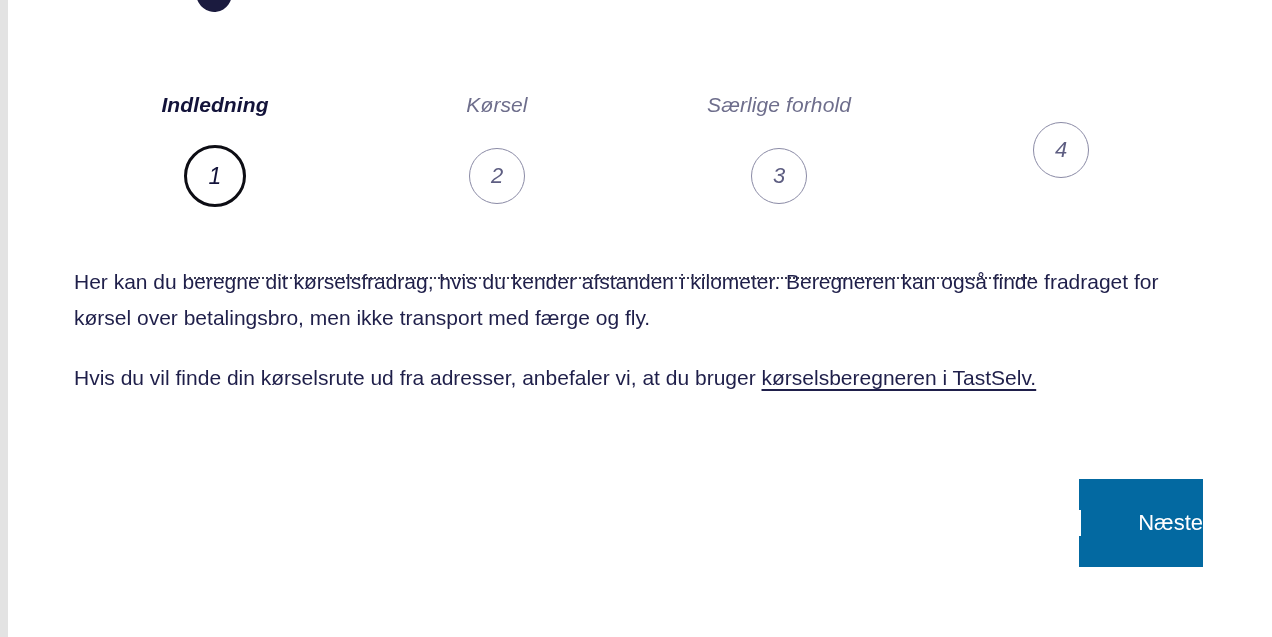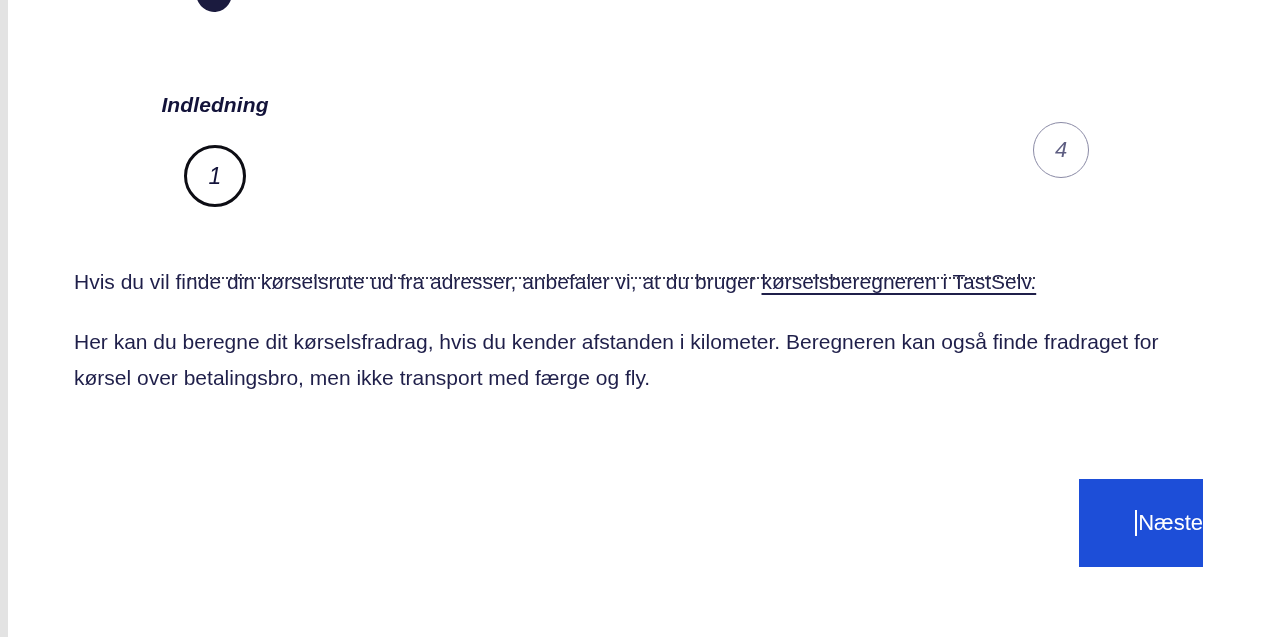--- a/index.html
+++ b/index.html
@@ -123,28 +123,28 @@
     cursor: pointer;
   }
 
   
   #next-button {
     position: absolute;
     left: 1079px;
     top: 479px;
     width: 124px;
     height: 88px;
-    background: #1d4ed8;
+    background: #0369a1;
     color: #ffffff;
     border: 0;
     font-family: "Liberation Sans", sans-serif;
     font-size: 22px;
     display: flex;
     align-items: center;
-    justify-content: flex-end;
+    justify-content: space-between;
     cursor: pointer;
     padding: 0;
   }
   #next-button .caret {
     display: inline-block;
     width: 2px;
     height: 26px;
     background: #ffffff;
     margin-right: 1px;
     vertical-align: middle;
@@ -163,29 +163,37 @@
 
   <div class="connector" style="left:115px; width:283px;"></div>
   <div class="connector" style="left:397px; width:282px;"></div>
   <div class="connector" style="left:679px; width:282px;"></div>
 
   <div class="step active" style="left:26px;">
     <div class="step-label">Indledning</div>
     <div class="step-circle">1</div>
   </div>
 
+  <div class="step" style="left:308px;">
+    <div class="step-label">Kørsel</div>
+    <div class="step-circle">2</div>
+  </div>
 
+  <div class="step" style="left:590px;">
+    <div class="step-label">Særlige forhold</div>
+    <div class="step-circle">3</div>
+  </div>
 
   <div class="step" style="left:872px;">
     <div class="step-circle">4</div>
   </div>
 
 </div>
 
 <div id="content">
+  <p class="para">Her kan du beregne dit kørselsfradrag, hvis du kender afstanden i kilometer. Beregneren kan også finde fradraget for kørsel over betalingsbro, men ikke transport med færge og fly.</p>
   <p class="para"><span>Hvis du vil finde din kørselsrute ud fra adresser, anbefaler vi, at du bruger </span><a class="inline-link">kørselsberegneren i TastSelv.</a></p>
-  <p class="para">Her kan du beregne dit kørselsfradrag, hvis du kender afstanden i kilometer. Beregneren kan også finde fradraget for kørsel over betalingsbro, men ikke transport med færge og fly.</p>
 </div>
 
 <button id="next-button">
   <span class="caret"></span>
     <span>Næste</span>
 </button>
 
 </body></html>

